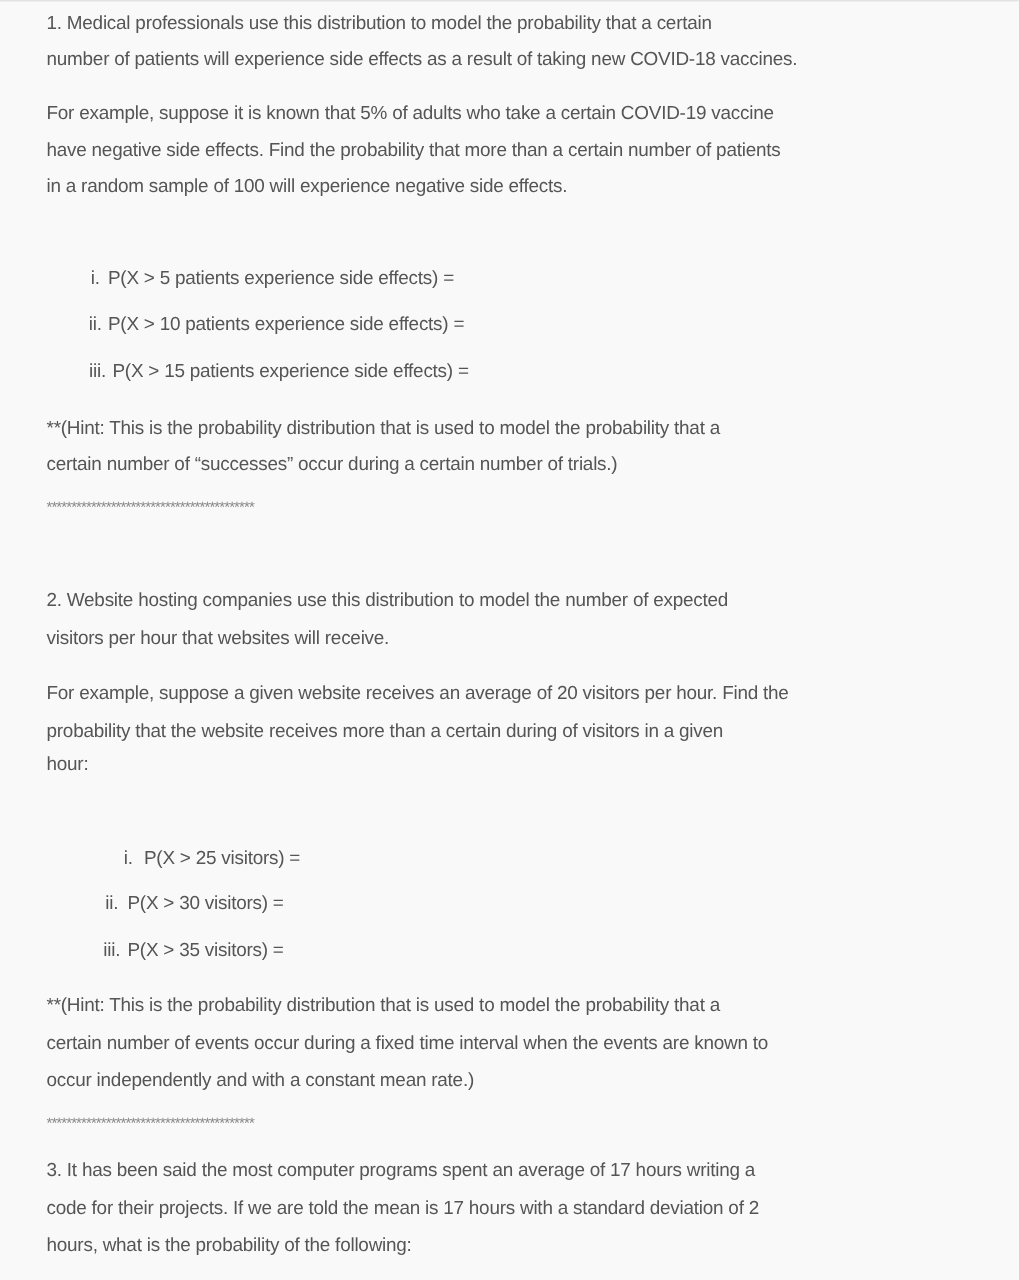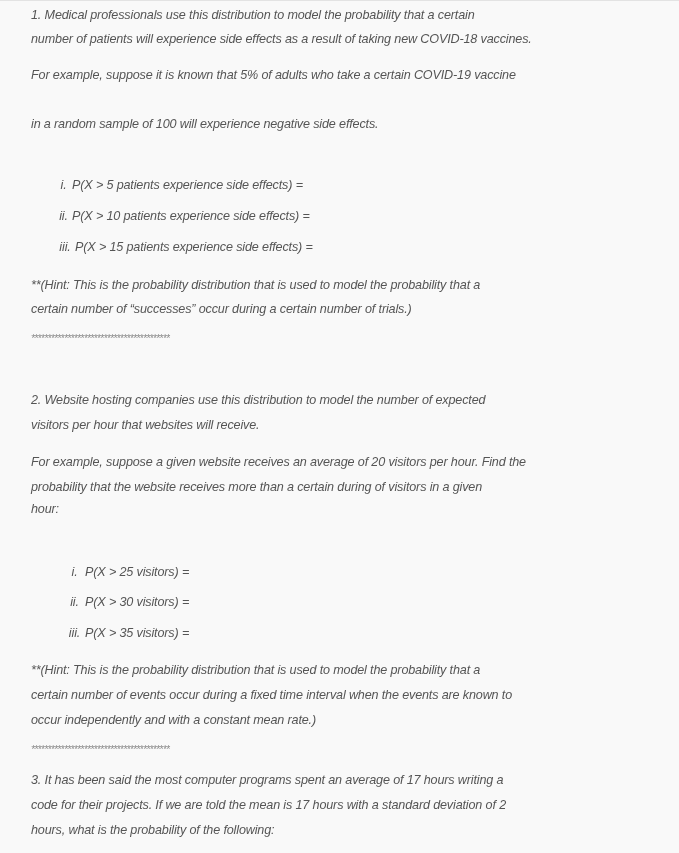--- a/index.html
+++ b/index.html
@@ -12,21 +12,20 @@
       color: #555555;
       font-size: 12.6px;
       letter-spacing: -0.15px;
     }
     .page {
       position: relative;
       width: 679px;
       height: 812px;
       border-top: 1px solid #e3e3e3;
       box-sizing: border-box;
-      font-style: italic;
     }
     .line {
       position: absolute;
       left: 31px;
       white-space: nowrap;
       line-height: 16px;
     }
     .li {
       position: absolute;
       white-space: nowrap;
@@ -46,20 +45,21 @@
   </style>
 </head>
 <body>
 
 <div class="page">
 
   <div class="line" style="top:6px">1.  Medical professionals use this distribution to model the probability that a certain</div>
   <div class="line" style="top:30px">number of patients will experience side effects as a result of taking new COVID-18 vaccines.</div>
 
   <div class="line" style="top:66px">For example, suppose it is known that 5% of adults who take a certain COVID-19 vaccine</div>
+  <div class="line" style="top:91px">have negative side effects. Find the probability that more than a certain number of patients</div>
   <div class="line" style="top:115px">in a random sample of 100 will experience negative side effects.</div>
 
   <div class="li" style="top:176px; left:55px">
     <span class="marker" style="width:17px">i.</span><span>P(X &gt; 5  patients experience side effects) =</span>
   </div>
   <div class="li" style="top:207px; left:55px">
     <span class="marker" style="width:17px">ii.</span><span>P(X &gt; 10  patients experience side effects) =</span>
   </div>
   <div class="li" style="top:238px; left:55px">
     <span class="marker" style="width:20px">iii.</span><span>P(X &gt; 15  patients experience side effects) =</span>
@@ -70,21 +70,21 @@
 
   <div class="stars" style="top:332px">******************************************</div>
 
   <div class="line" style="top:391px">2.  Website hosting companies use this distribution to model the number of expected</div>
   <div class="line" style="top:416px">visitors per hour that websites will receive.</div>
 
   <div class="line" style="top:453px">For example, suppose a given website receives an average of 20 visitors per hour. Find the</div>
   <div class="line" style="top:478px">probability that the website receives more than a certain during of visitors in a given</div>
   <div class="line" style="top:500px">hour:</div>
 
-  <div class="li" style="top:563px; left:64px">
+  <div class="li" style="top:563px; left:75px">
     <span class="marker" style="width:21px">i.</span><span>P(X &gt; 25 visitors) =</span>
   </div>
   <div class="li" style="top:593px; left:64px">
     <span class="marker" style="width:21px">ii.</span><span>P(X &gt; 30 visitors) =</span>
   </div>
   <div class="li" style="top:624px; left:64px">
     <span class="marker" style="width:21px">iii.</span><span>P(X &gt; 35 visitors) =</span>
   </div>
 
   <div class="line" style="top:661px">**(Hint: This is the probability distribution that is used to model the probability that a</div>

